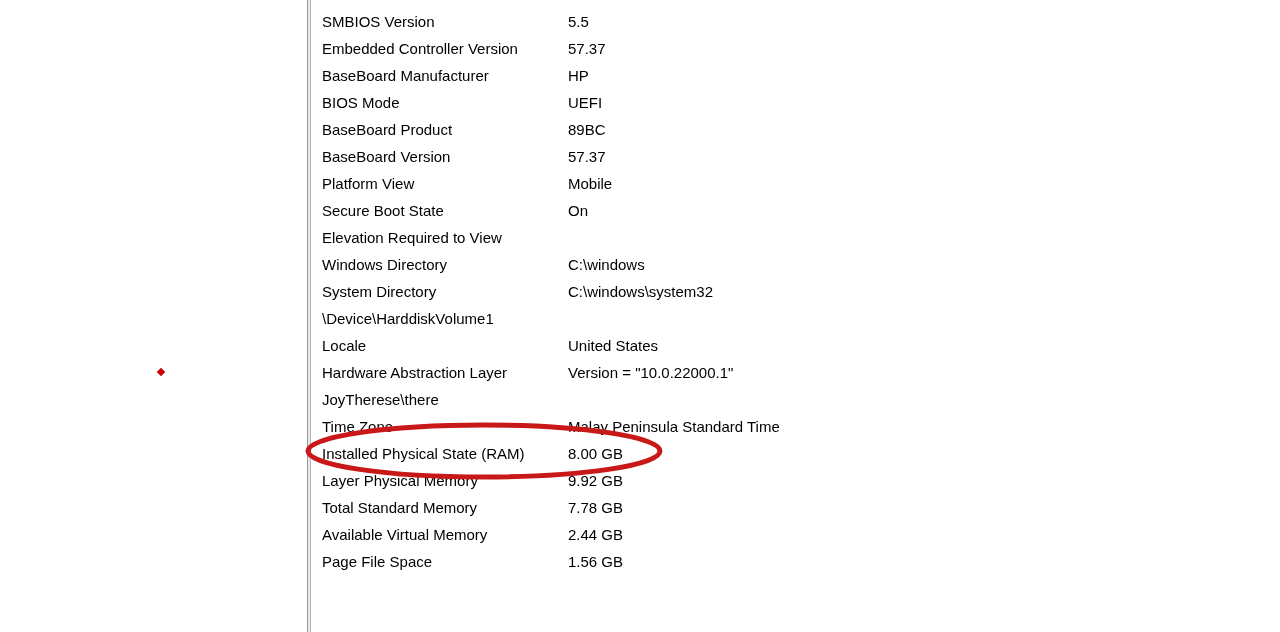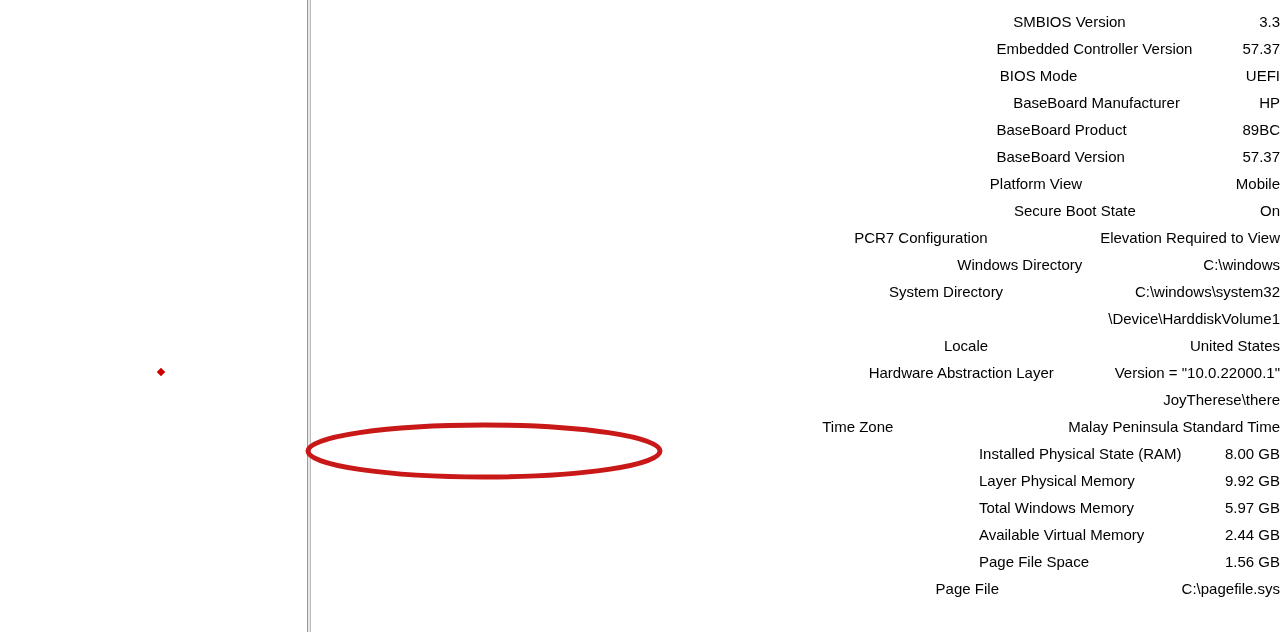--- a/index.html
+++ b/index.html
@@ -35,21 +35,20 @@
     .list-pane {
       position: absolute;
       left: 322px;
       top: 8px;
       right: 0;
     }
     .row {
       display: flex;
       height: 27px;
       align-items: center;
-      justify-content: flex-end;
     }
     .label {
       width: 246px;
       padding-right: 4px;
       white-space: nowrap;
       overflow: hidden;
       text-overflow: ellipsis;
     }
     .value {
       white-space: nowrap;
@@ -76,52 +75,51 @@
 <body>
 
 <div class="outer">
   <div class="left-border"></div>
 
   <div class="red-diamond"></div>
 
   <div class="list-pane" id="list-pane">
       <div class="row">
         <div class="label">SMBIOS Version</div>
-        <div class="value">3.3</div>
+        <div class="value">5.5</div>
       </div>
       <div class="row">
         <div class="label">Embedded Controller Version</div>
         <div class="value">57.37</div>
       </div>
       <div class="row">
+        <div class="label">BaseBoard Manufacturer</div>
+        <div class="value">HP</div>
+      </div>
+      <div class="row">
         <div class="label">BIOS Mode</div>
         <div class="value">UEFI</div>
-      </div>
-      <div class="row">
-        <div class="label">BaseBoard Manufacturer</div>
-        <div class="value">HP</div>
       </div>
       <div class="row">
         <div class="label">BaseBoard Product</div>
         <div class="value">89BC</div>
       </div>
       <div class="row">
         <div class="label">BaseBoard Version</div>
         <div class="value">57.37</div>
       </div>
       <div class="row">
         <div class="label">Platform View</div>
         <div class="value">Mobile</div>
       </div>
       <div class="row">
         <div class="label">Secure Boot State</div>
         <div class="value">On</div>
       </div>
       <div class="row">
-        <div class="label">PCR7 Configuration</div>
         <div class="value">Elevation Required to View</div>
       </div>
       <div class="row">
         <div class="label">Windows Directory</div>
         <div class="value">C:\windows</div>
       </div>
       <div class="row">
         <div class="label">System Directory</div>
         <div class="value">C:\windows\system32</div>
       </div>
@@ -145,33 +143,29 @@
       </div>
       <div class="row">
         <div class="label">Installed Physical State (RAM)</div>
         <div class="value">8.00 GB</div>
       </div>
       <div class="row">
         <div class="label">Layer Physical Memory</div>
         <div class="value">9.92 GB</div>
       </div>
       <div class="row">
-        <div class="label">Total Windows Memory</div>
-        <div class="value">5.97 GB</div>
+        <div class="label">Total Standard Memory</div>
+        <div class="value">7.78 GB</div>
       </div>
       <div class="row">
         <div class="label">Available Virtual Memory</div>
         <div class="value">2.44 GB</div>
       </div>
       <div class="row">
         <div class="label">Page File Space</div>
         <div class="value">1.56 GB</div>
       </div>
-      <div class="row">
-        <div class="label">Page File</div>
-        <div class="value">C:\pagefile.sys</div>
-      </div>
     </div>
 
   <svg class="circle-annot" viewBox="0 0 365 62">
     <ellipse cx="182" cy="31" rx="176" ry="26" fill="none" stroke="#c91818" stroke-width="5"></ellipse>
   </svg>
 </div>
 
 </body></html>

